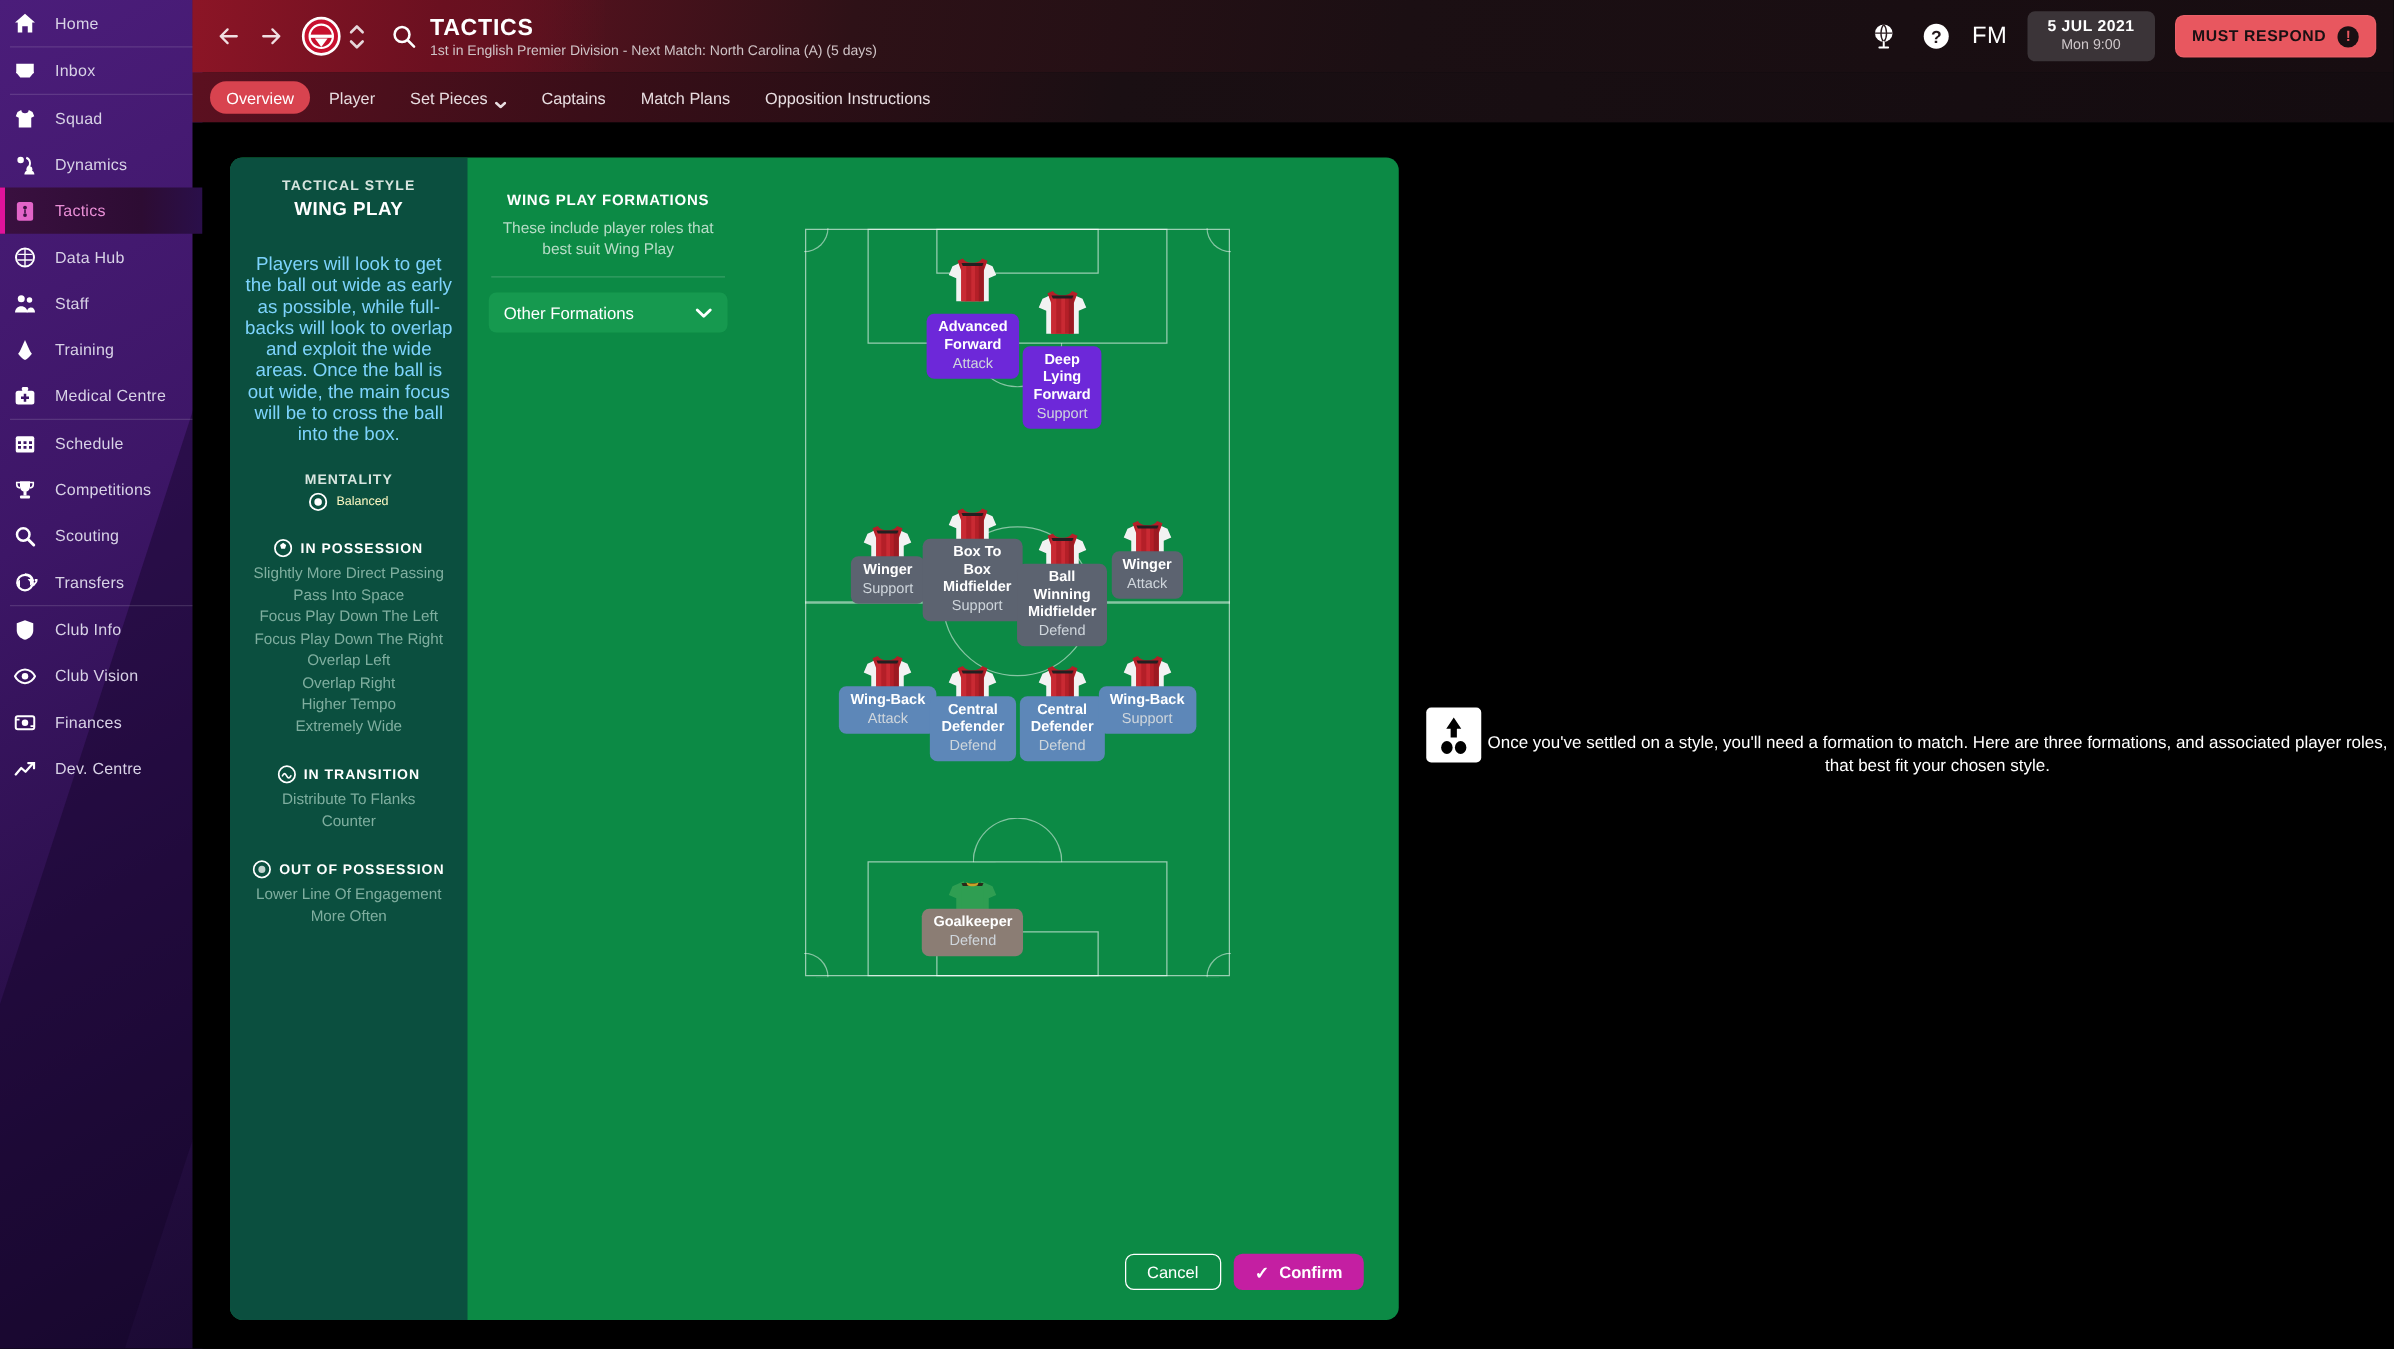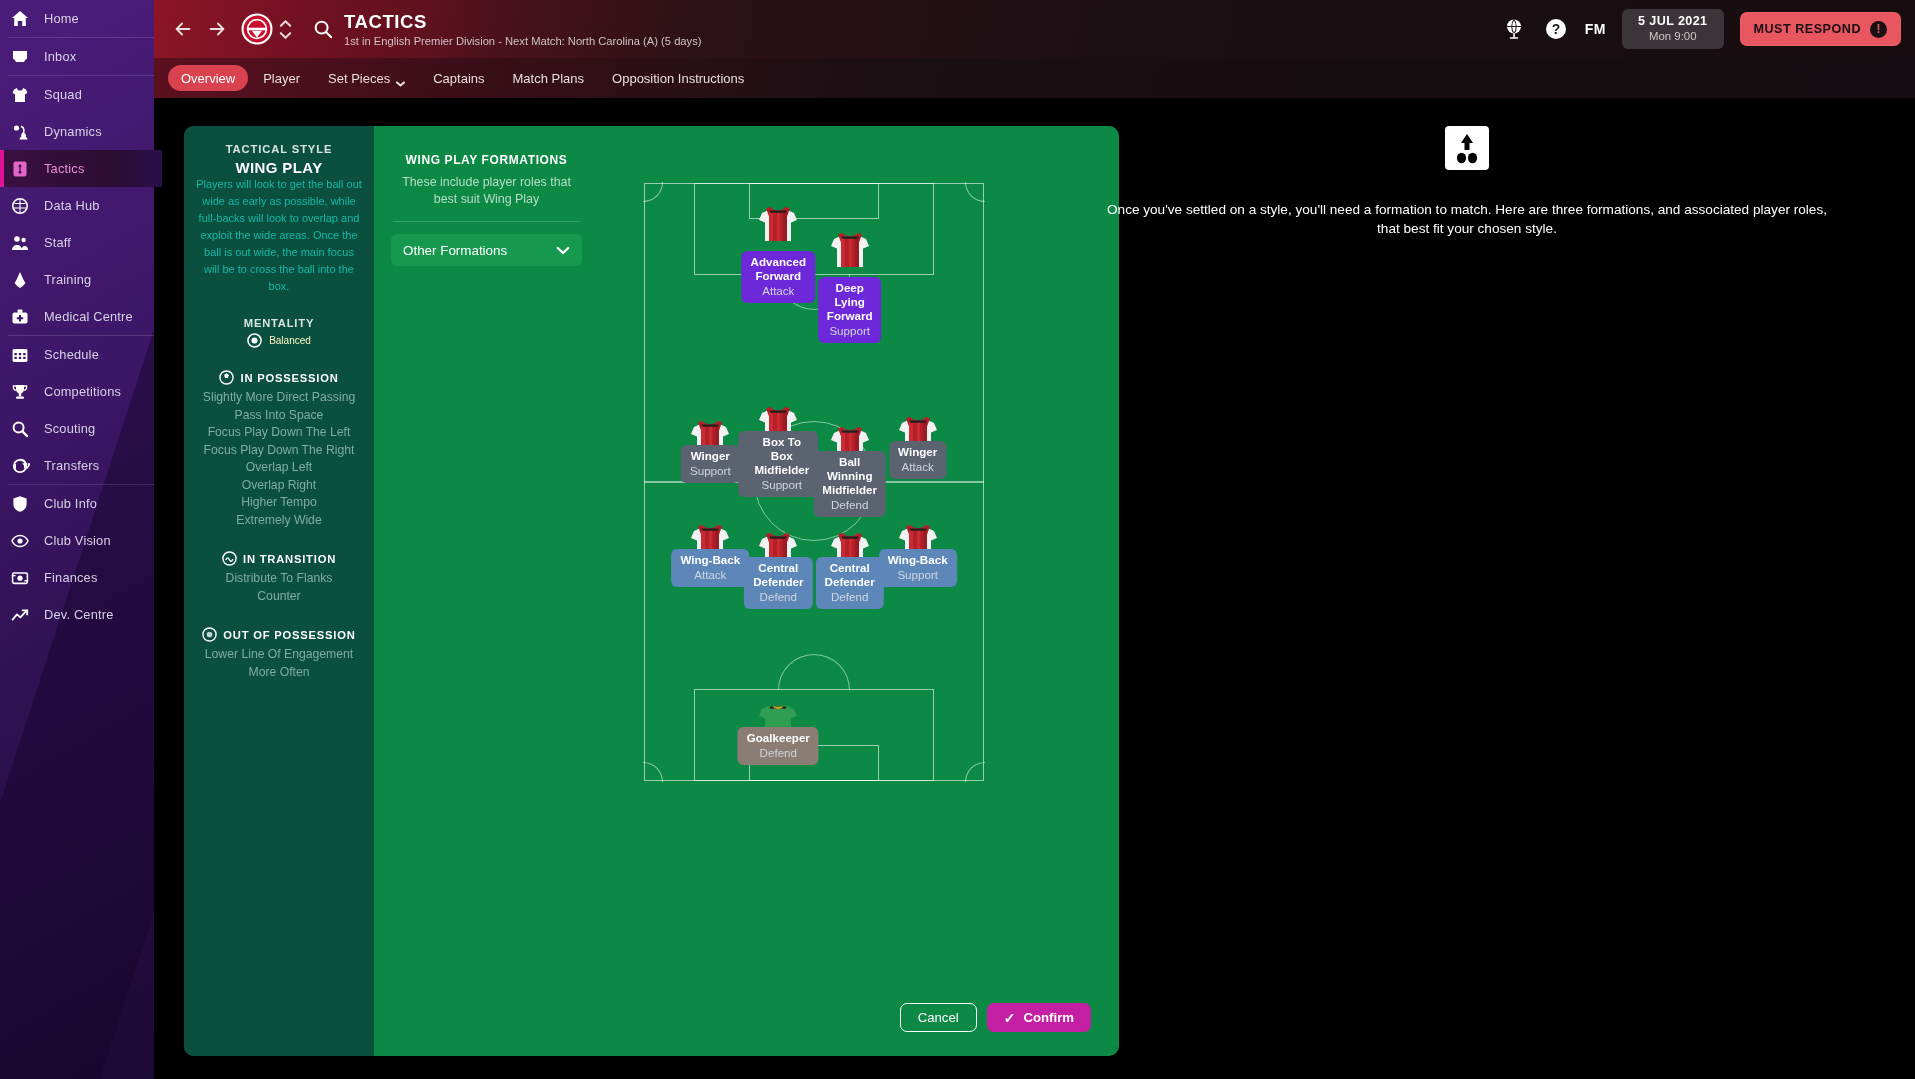--- a/index.html
+++ b/index.html
@@ -56,21 +56,21 @@
   .club-updown{ display:flex; flex-direction:column; gap:3px; margin-left:5px; cursor:pointer;}
   .club-updown svg{ width:13px; height:9px; stroke:#e6d6da; fill:none; stroke-width:2.2; }
   .hdr-search{ margin-left:20px; width:22px; height:22px; cursor:pointer; }
   .hdr-search svg{ width:22px; height:22px; stroke:#ffffff; fill:none; stroke-width:2.2; }
   .hdr-titles{ margin-left:10px; display:flex; flex-direction:column; justify-content:center; }
   #page-title{ font-size:18.5px; font-weight:bold; color:#ffffff; letter-spacing:.6px; line-height:20px;}
   #page-sub{ font-size:11.2px; color:#cfc3c6; margin-top:3px; line-height:12px;}
   .hdr-right{ position:absolute; right:14px; top:0; height:58px; display:flex; align-items:center; gap:16px; z-index:3; }
   .hdr-round{ width:26px; height:26px; display:flex; align-items:center; justify-content:center; cursor:pointer;}
   .hdr-round svg{ width:24px; height:24px; }
-  .fm-logo{ font-size:14px; font-weight:bold; color:#ffffff; letter-spacing:.5px; cursor:pointer;text-align:center;}
+  .fm-logo{ font-size:19px; font-weight:normal; color:#ffffff; letter-spacing:.5px; cursor:pointer;text-align:center;}
   .date-box{
     background:#3b3438; border-radius:6px; padding:5px 16px 6px; text-align:center; cursor:pointer;
     min-width:96px;
   }
   .date-main{ font-size:12.6px; font-weight:bold; color:#ffffff; letter-spacing:.4px; line-height:14px;}
   .date-sub{ font-size:11.4px; color:#cfc7ca; line-height:14px; margin-top:1px;}
   #must-respond{
     background:#e8575f; border-radius:7px; height:34px; display:flex; align-items:center; gap:9px;
     padding:0 14px; cursor:pointer; box-shadow:0 0 0 1px rgba(255,255,255,.06) inset;
   }
@@ -98,21 +98,21 @@
   #dialog{
     position:absolute; left:30px; top:28px; width:935px; height:930px;
     background:#0c8a45; border-radius:10px; overflow:hidden; display:flex;
   }
   
   #style-col{
     width:190px; flex:0 0 190px; background:#0b4f3f; padding:17px 12px 0; text-align:center;
   }
   .style-kicker{ font-size:11.2px; font-weight:bold; color:#d7e5df; letter-spacing:.9px; }
   #style-name{ font-size:15px; font-weight:bold; color:#ffffff; letter-spacing:.4px; margin-top:4px; }
-  #style-desc{ font-size:11px; line-height:17px; color:#14b8a6; margin-top:0; }
+  #style-desc{ font-size:15px; line-height:17px; color:#7dd3fc; margin-top:27px; }
   .sec-head{
     display:flex; align-items:center; justify-content:center; gap:6px; margin-top:22px;
     font-size:11.2px; font-weight:bold; color:#ffffff; letter-spacing:.8px;
   }
   .sec-head.plain{ color:#d7e5df; }
   .sec-icon{ width:15px; height:15px; }
   .sec-icon svg{ width:15px; height:15px; }
   .mentality-row{ display:flex; align-items:center; justify-content:center; gap:7px; margin-top:4px; }
   #mentality-value{ font-size:10px; color:#fef9c3; }
   .instr{ font-size:12.2px; line-height:17.5px; color:#7fae9f; }
@@ -176,21 +176,21 @@
   }
   #confirm-btn{
     background:#c41fa2; border-radius:7px; height:29px; padding:0 17px; display:flex; align-items:center;
     gap:8px; font-size:13.2px; font-weight:bold; color:#ffffff; cursor:pointer; border:none;
   }
   #confirm-btn .tick{ font-size:14px; }
 
   
   #hint-panel{
     position:absolute; left:865px; top:28px; right:0; bottom:0;
-    display:flex; flex-direction:column; align-items:center; justify-content:flex-start;
+    display:flex; align-items:center; justify-content:flex-end;
   }
   #hint-icon{ width:44px; height:44px; background:#ffffff; border-radius:4px; display:flex;
     align-items:center; justify-content:center; margin-bottom:30px; }
   #hint-icon svg{ width:30px; height:32px; }
   #hint-text{ width:730px; text-align:center; font-size:13.6px; line-height:19px; color:#ffffff; }
 </style>
 </head>
 <body>
 
 <div id="app">

